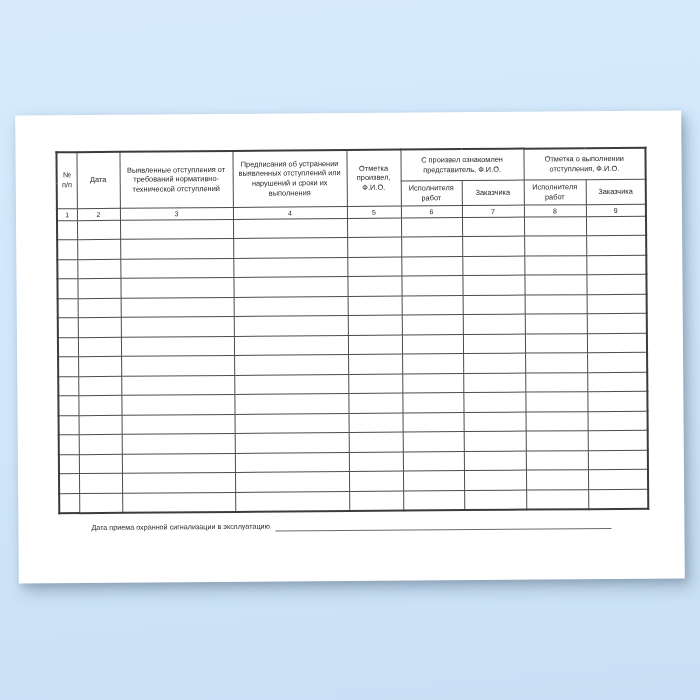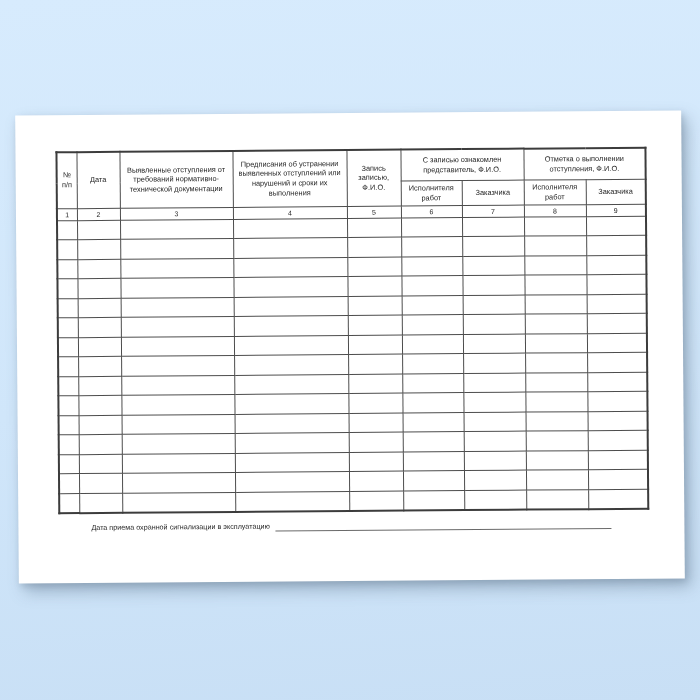--- a/index.html
+++ b/index.html
@@ -89,24 +89,24 @@
         <col style="width:54px">
         <col style="width:61px">
       <col style="width:62px">
         <col style="width:62px">
         <col style="width:60px">
     </colgroup>
     <thead>
       <tr class="hdr-main">
         <th rowspan="2">№ п/п</th>
         <th rowspan="2">Дата</th>
-        <th rowspan="2">Выявленные отступления от требований нормативно-технической документации</th>
+        <th rowspan="2">Выявленные отступления от требований нормативно-технической отступлений</th>
         <th rowspan="2">Предписания об устранении выявленных отступлений или нарушений и сроки их выполнения</th>
-        <th rowspan="2">Запись записью, Ф.И.О.</th>
-        <th colspan="2">С записью ознакомлен представитель, Ф.И.О.</th>
+        <th rowspan="2">Отметка произвел, Ф.И.О.</th>
+        <th colspan="2">С произвел ознакомлен представитель, Ф.И.О.</th>
         <th colspan="2">Отметка о выполнении отступления, Ф.И.О.</th>
       </tr>
       <tr class="hdr-sub">
         <th>Исполнителя работ</th>
         <th>Заказчика</th>
         <th>Исполнителя работ</th>
         <th>Заказчика</th>
       </tr>
       <tr class="num-row">
         <td>1</td>

